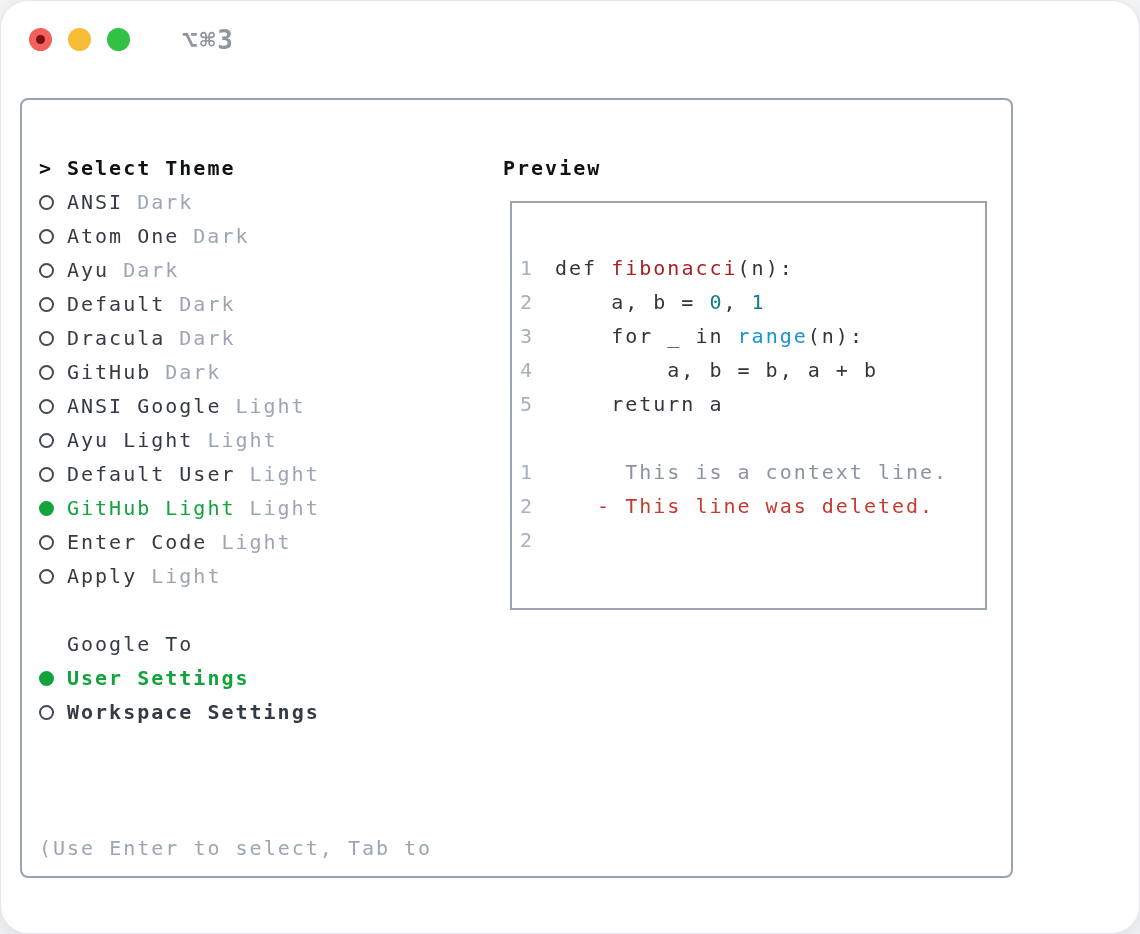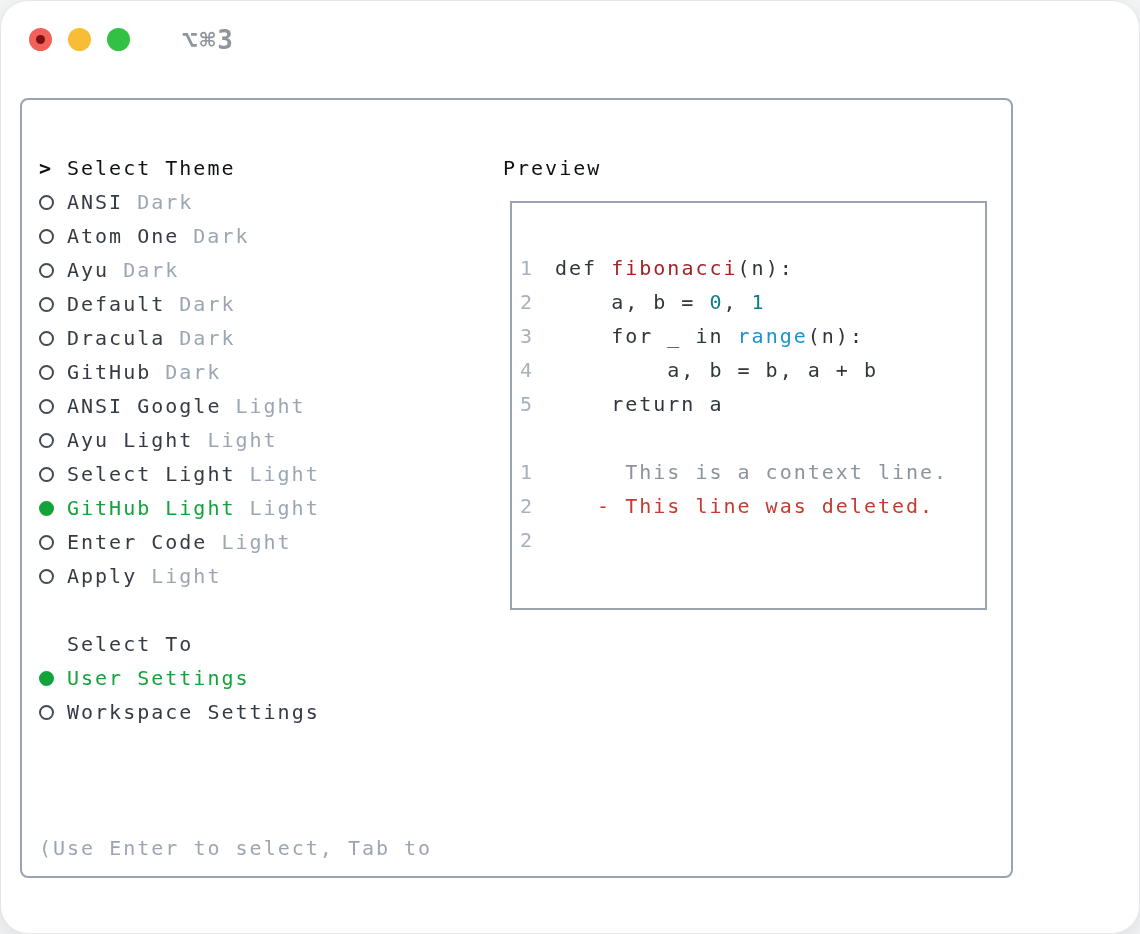--- a/index.html
+++ b/index.html
@@ -73,35 +73,35 @@
     height: 34px;
     white-space: pre;
   }
   .slot {
     display: inline-flex;
     align-items: center;
     width: 28px;
     flex: 0 0 28px;
   }
   .prompt { font-weight: bold; color: #0f1215; }
-  .header-text { font-weight: normal; color: #0f1215; }
+  .header-text { font-weight: bold; color: #0f1215; }
   .dot {
     width: 15px; height: 15px;
     border-radius: 50%;
     border: 2px solid #434a52;
     margin-top: 1px;
   }
   .dot.sel {
     background: var(--accent_green, #12a33b);
     border-color: var(--accent_green, #12a33b);
   }
   .theme-name { color: var(--text_dark, #343b44); }
   .theme-name.sel { color: var(--accent_green, #12a33b); }
   .theme-variant { color: var(--muted_gray, #9ba6b2); margin-left: 14px; }
-  .opt-label { color: var(--text_dark, #343b44); }
+  .opt-label { color: var(--text_dark, #343b44); font-weight: bold; }
   .opt-label.sel { color: var(--accent_green, #12a33b); }
   .spacer { height: 34px; }
   .help {
     color: var(--muted_gray, #9ba6b2);
     line-height: 34px;
     white-space: pre;
   }
   
   .preview-box {
     margin-left: 7px;
@@ -153,31 +153,31 @@
 
       <div id="theme-list">
           <div class="row"><span class="slot"><span class="dot"></span></span><span class="theme-name">ANSI</span><span class="theme-variant">Dark</span></div>
           <div class="row"><span class="slot"><span class="dot"></span></span><span class="theme-name">Atom One</span><span class="theme-variant">Dark</span></div>
           <div class="row"><span class="slot"><span class="dot"></span></span><span class="theme-name">Ayu</span><span class="theme-variant">Dark</span></div>
           <div class="row"><span class="slot"><span class="dot"></span></span><span class="theme-name">Default</span><span class="theme-variant">Dark</span></div>
           <div class="row"><span class="slot"><span class="dot"></span></span><span class="theme-name">Dracula</span><span class="theme-variant">Dark</span></div>
           <div class="row"><span class="slot"><span class="dot"></span></span><span class="theme-name">GitHub</span><span class="theme-variant">Dark</span></div>
           <div class="row"><span class="slot"><span class="dot"></span></span><span class="theme-name">ANSI Google</span><span class="theme-variant">Light</span></div>
           <div class="row"><span class="slot"><span class="dot"></span></span><span class="theme-name">Ayu Light</span><span class="theme-variant">Light</span></div>
-          <div class="row"><span class="slot"><span class="dot"></span></span><span class="theme-name">Select Light</span><span class="theme-variant">Light</span></div>
+          <div class="row"><span class="slot"><span class="dot"></span></span><span class="theme-name">Default User</span><span class="theme-variant">Light</span></div>
           <div class="row"><span class="slot"><span class="dot sel"></span></span><span class="theme-name sel">GitHub Light</span><span class="theme-variant">Light</span></div>
           <div class="row"><span class="slot"><span class="dot"></span></span><span class="theme-name">Enter Code</span><span class="theme-variant">Light</span></div>
           <div class="row"><span class="slot"><span class="dot"></span></span><span class="theme-name">Apply</span><span class="theme-variant">Light</span></div>
         </div>
 
       <div class="spacer"></div>
 
       <div class="row">
         <span class="slot"></span>
-        <span>Select To</span>
+        <span>Google To</span>
       </div>
 
       <div id="apply-list">
           <div class="row"><span class="slot"><span class="dot sel"></span></span><span class="opt-label sel">User Settings</span></div>
           <div class="row"><span class="slot"><span class="dot"></span></span><span class="opt-label">Workspace Settings</span></div>
         </div>
 
       <div class="spacer"></div>
 
       <div class="help">

